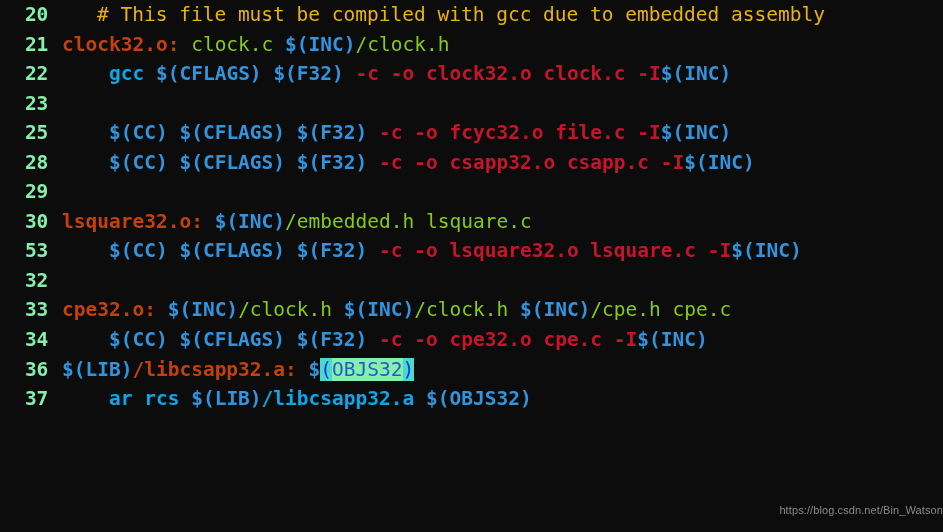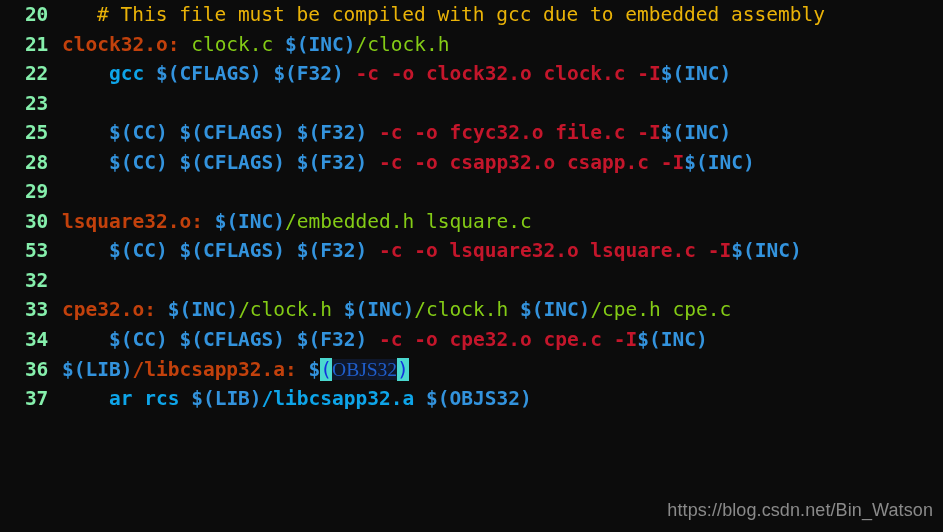--- a/index.html
+++ b/index.html
@@ -40,28 +40,28 @@
     letter-spacing: 0px;
   }
   .tok-comment  { color: #eab308; font-weight: normal; margin-left: 35px; }
   .tok-target   { color: #c2410c; font-weight: bold; }
   .tok-prereq   { color: #84cc16; }
   .tok-var      { color: #3393dd; font-weight: bold; }
   .tok-cmd      { color: #0ea5e9; font-weight: bold; }
   .tok-arg      { color: #c4162b; font-weight: bold; }
   .tok-plain    { color: #d6d6d6; }
   .sel-bracket  { background: #4ad8cf; color: #1331dd; }
-  .sel-inner    { background: #0f172a; color: #1f5ecc; font-family: Liberation Serif, serif; }
+  .sel-inner    { background: #86efac; color: #1f5ecc; }
   #watermark {
     position: absolute;
-    right: 10px;
+    right: 0;
     bottom: 6px;
     color: #8a8a8a;
     font-family: "Liberation Sans", sans-serif;
-    font-size: 18px;
+    font-size: 11px;
     letter-spacing: 0.1px;
     font-weight: normal;
   }
 </style>
 </head>
 <body>
 
 <div id="editor">
   <div id="code-lines">
       <div class="code-line"><span class="gutter">20</span><span class="content"><span class="tok-comment"># This file must be compiled with gcc due to embedded assembly</span></span></div>

